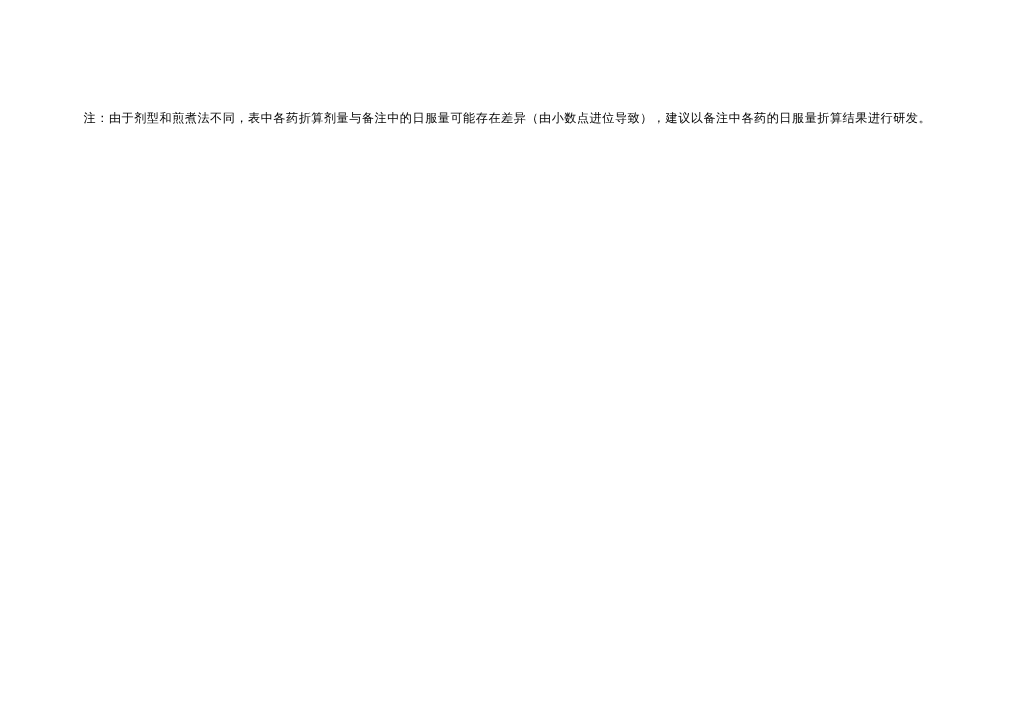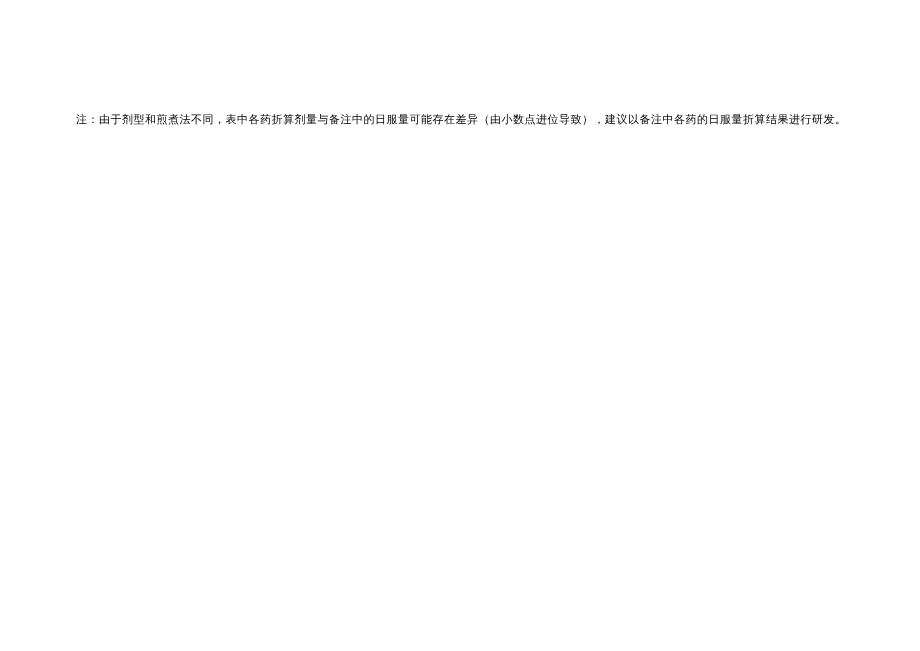--- a/index.html
+++ b/index.html
@@ -9,21 +9,21 @@
     }
     body {
       width: 920px;
       height: 651px;
       background-color: #ffffff;
       font-family: "SimSun", "宋体", serif;
       position: relative;
     }
     .note-text {
       position: absolute;
-      top: 112px;
+      top: 100px;
       left: 76px;
       font-size: 11px;
       color: #000000;
       letter-spacing: 0.5px;
       white-space: nowrap;
     }
   </style>
 </head>
 <body>
 

